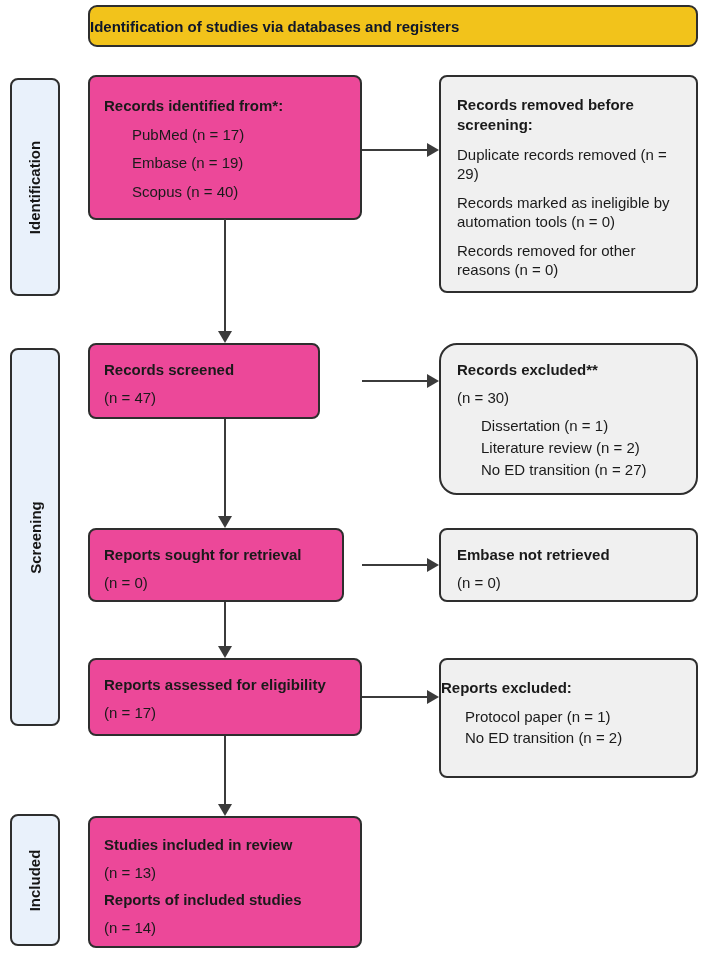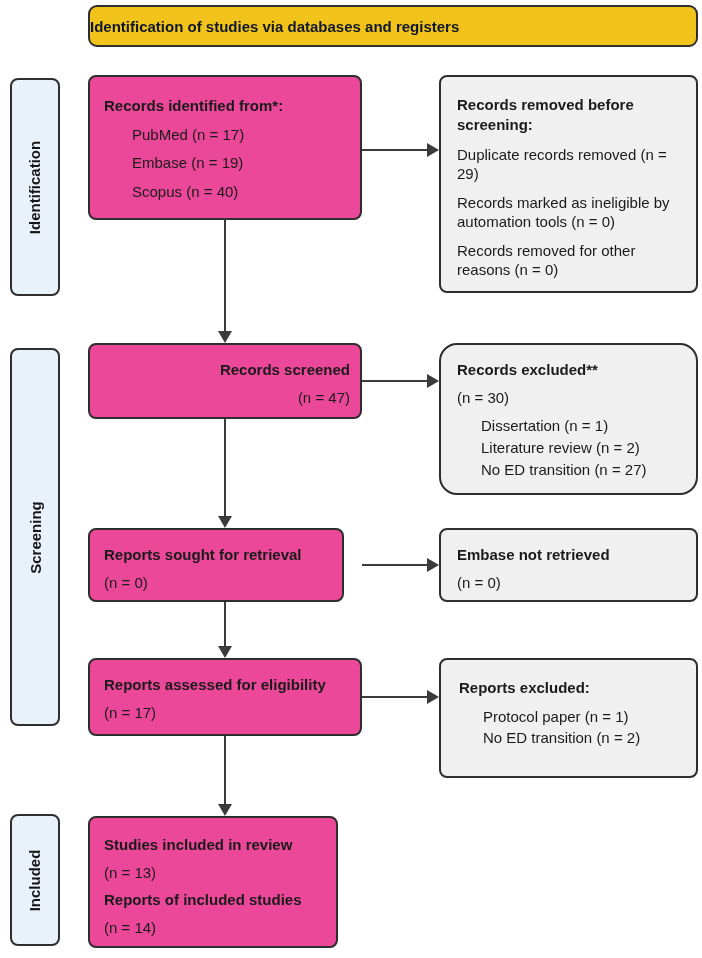--- a/index.html
+++ b/index.html
@@ -90,36 +90,36 @@
 
   <div class="box pad-m" style="left:88px; top:75px; width:274px; height:145px; padding-top:19px;">
     <div class="b">Records identified from*:</div>
     <div class="list">
       <div>PubMed (n = 17)</div>
       <div>Embase (n = 19)</div>
       <div>Scopus  (n = 40)</div>
     </div>
   </div>
 
-  <div class="box pad-m" style="left:88px; top:343px; width:274px; height:76px;text-align:right;">
+  <div class="box pad-m" style="left:88px; top:343px; width:232px; height:76px;">
     <div class="b">Records screened</div>
     <div class="count">(n = 47)</div>
   </div>
 
   <div class="box pad-m" style="left:88px; top:528px; width:256px; height:74px;">
     <div class="b">Reports sought for retrieval</div>
     <div class="count">(n = 0)</div>
   </div>
 
   <div class="box pad-m" style="left:88px; top:658px; width:274px; height:78px;">
     <div class="b">Reports assessed for eligibility</div>
     <div class="count">(n = 17)</div>
   </div>
 
-  <div class="box pad-m" style="left:88px; top:816px; width:250px; height:132px; padding-top:17px;">
+  <div class="box pad-m" style="left:88px; top:816px; width:274px; height:132px; padding-top:17px;">
     <div class="b">Studies included in review</div>
     <div class="count">(n = 13)</div>
     <div class="b count">Reports of included studies</div>
     <div class="count">(n = 14)</div>
   </div>
 
   <div class="box side" style="left:439px; top:75px; width:259px; height:218px; padding:18px 12px 0 16px;">
     <div class="b" style="line-height:1.35;">Records removed before screening:</div>
     <div class="para">Duplicate records removed (n = 29)</div>
     <div class="para">Records marked as ineligible by automation tools (n = 0)</div>
@@ -134,21 +134,21 @@
       <div>Literature review (n = 2)</div>
       <div>No ED transition (n = 27)</div>
     </div>
   </div>
 
   <div class="box side" style="left:439px; top:528px; width:259px; height:74px; padding:15px 10px 0 16px;">
     <div class="b">Embase not retrieved</div>
     <div class="count">(n = 0)</div>
   </div>
 
-  <div class="box side" style="left:439px; top:658px; width:259px; height:120px; padding:18px 10px 0 18px;">
+  <div class="box side" style="left:439px; top:658px; width:259px; height:120px; padding:18px 10px 0 0;">
     <div class="b">Reports excluded:</div>
     <div class="tight-list">
       <div>Protocol paper (n = 1)</div>
       <div>No ED transition (n = 2)</div>
     </div>
   </div>
 
   <div class="line-v" style="left:224px; top:219px; height:112px;"></div>
   <div class="head-down" style="left:218px; top:331px;"></div>
 

